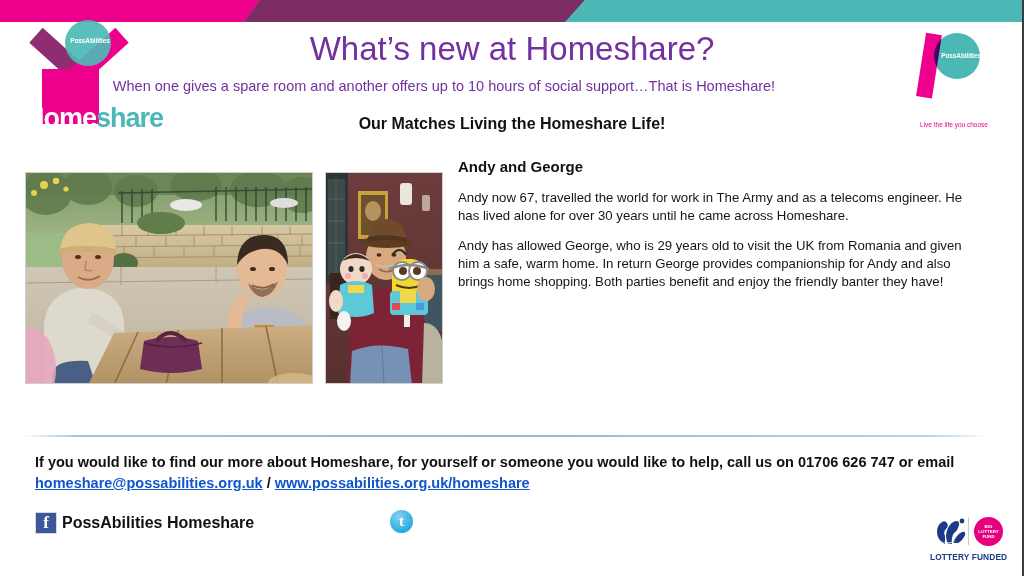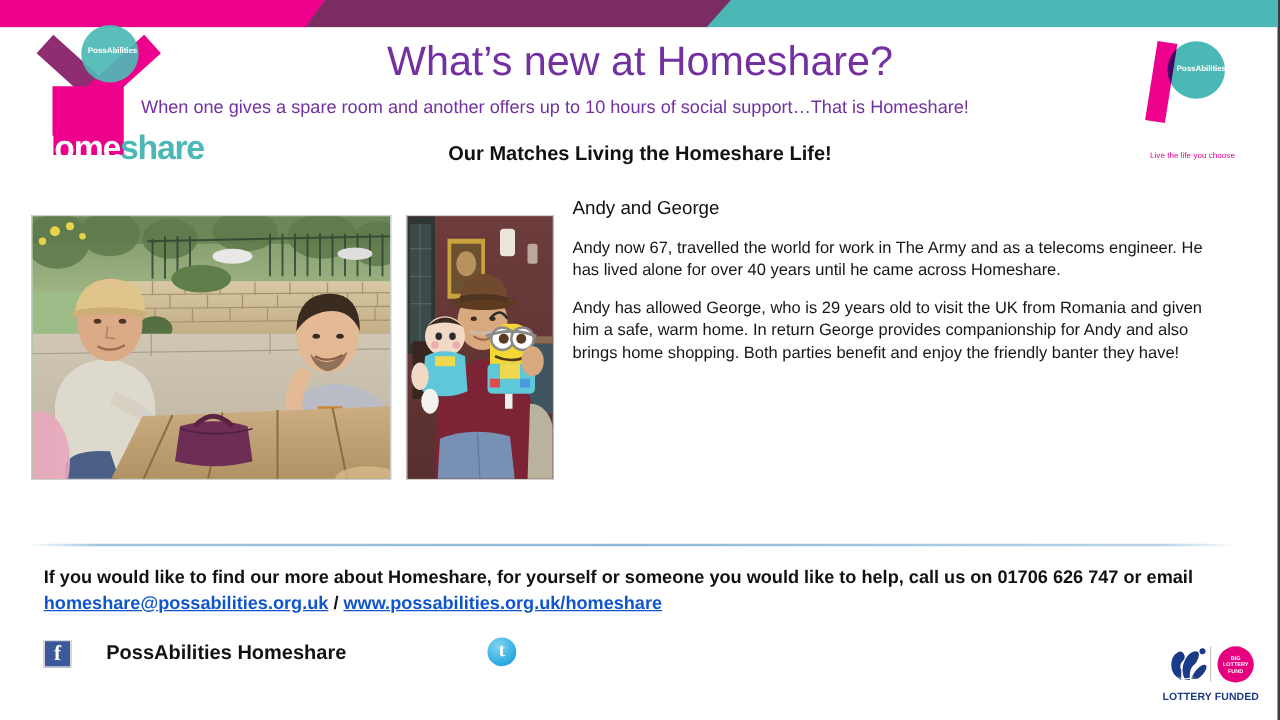--- a/index.html
+++ b/index.html
@@ -207,21 +207,21 @@
   
   .article {
     position: absolute;
     left: 458px;
     top: 158px;
     width: 510px;
   }
   .article h3 {
     margin: 0 0 14px 0;
     font-size: 15px;
-    font-weight: normal;
+    font-weight: bold;
     color: #111111;
   }
   .article p {
     margin: 0 0 13px 0;
     font-size: 13.2px;
     line-height: 1.34;
     color: #161616;
   }
   .article p.justify { text-align: justify; }
 
@@ -280,21 +280,21 @@
     border-radius: 50%;
     background: radial-gradient(circle at 38% 30%, #7fd4f2, #2aa9e0 72%);
     color: #ffffff;
     font-family: "Liberation Serif", serif;
     font-weight: bold;
     font-size: 15px;
     line-height: 23px;
     text-align: center;
   }
   .social-label {
-    margin-left: 28px;
+    margin-left: 5px;
     font-size: 16px;
     font-weight: bold;
     color: #111111;
   }
 
   
   .lottery {
     position: absolute;
     right: 14px;
     top: 514px;
@@ -613,21 +613,21 @@
       </g>
 
       <path d="M98 150 Q114 150 118 176 L118 212 L96 212 Z" fill="#b9b29c"></path>
 
       <rect x="78" y="142" width="6" height="12" fill="#eeeeee"></rect>
     </svg>
   </div>
 
   <div class="article">
     <h3>Andy and George</h3>
-    <p>Andy now 67, travelled the world for work in The Army and as a telecoms engineer. He has lived alone for over 40 years until he came across Homeshare.</p>
+    <p>Andy now 67, travelled the world for work in The Army and as a telecoms engineer. He has lived alone for over 30 years until he came across Homeshare.</p>
     <p>Andy has allowed George, who is 29 years old to visit the UK from Romania and given him a safe, warm home. In return George provides companionship for Andy and also brings home shopping. Both parties benefit and enjoy the friendly banter they have!</p>
   </div>
 
   <div class="divider"></div>
 
   <div class="contact">
     <span>If you would like to find our more about Homeshare, for yourself or someone you would like to help, call us on</span>
     <span>01706 626 747</span><span> or email </span><a href="#">homeshare@possabilities.org.uk</a><span> / </span><a href="#">www.possabilities.org.uk/homeshare</a>
   </div>
 

